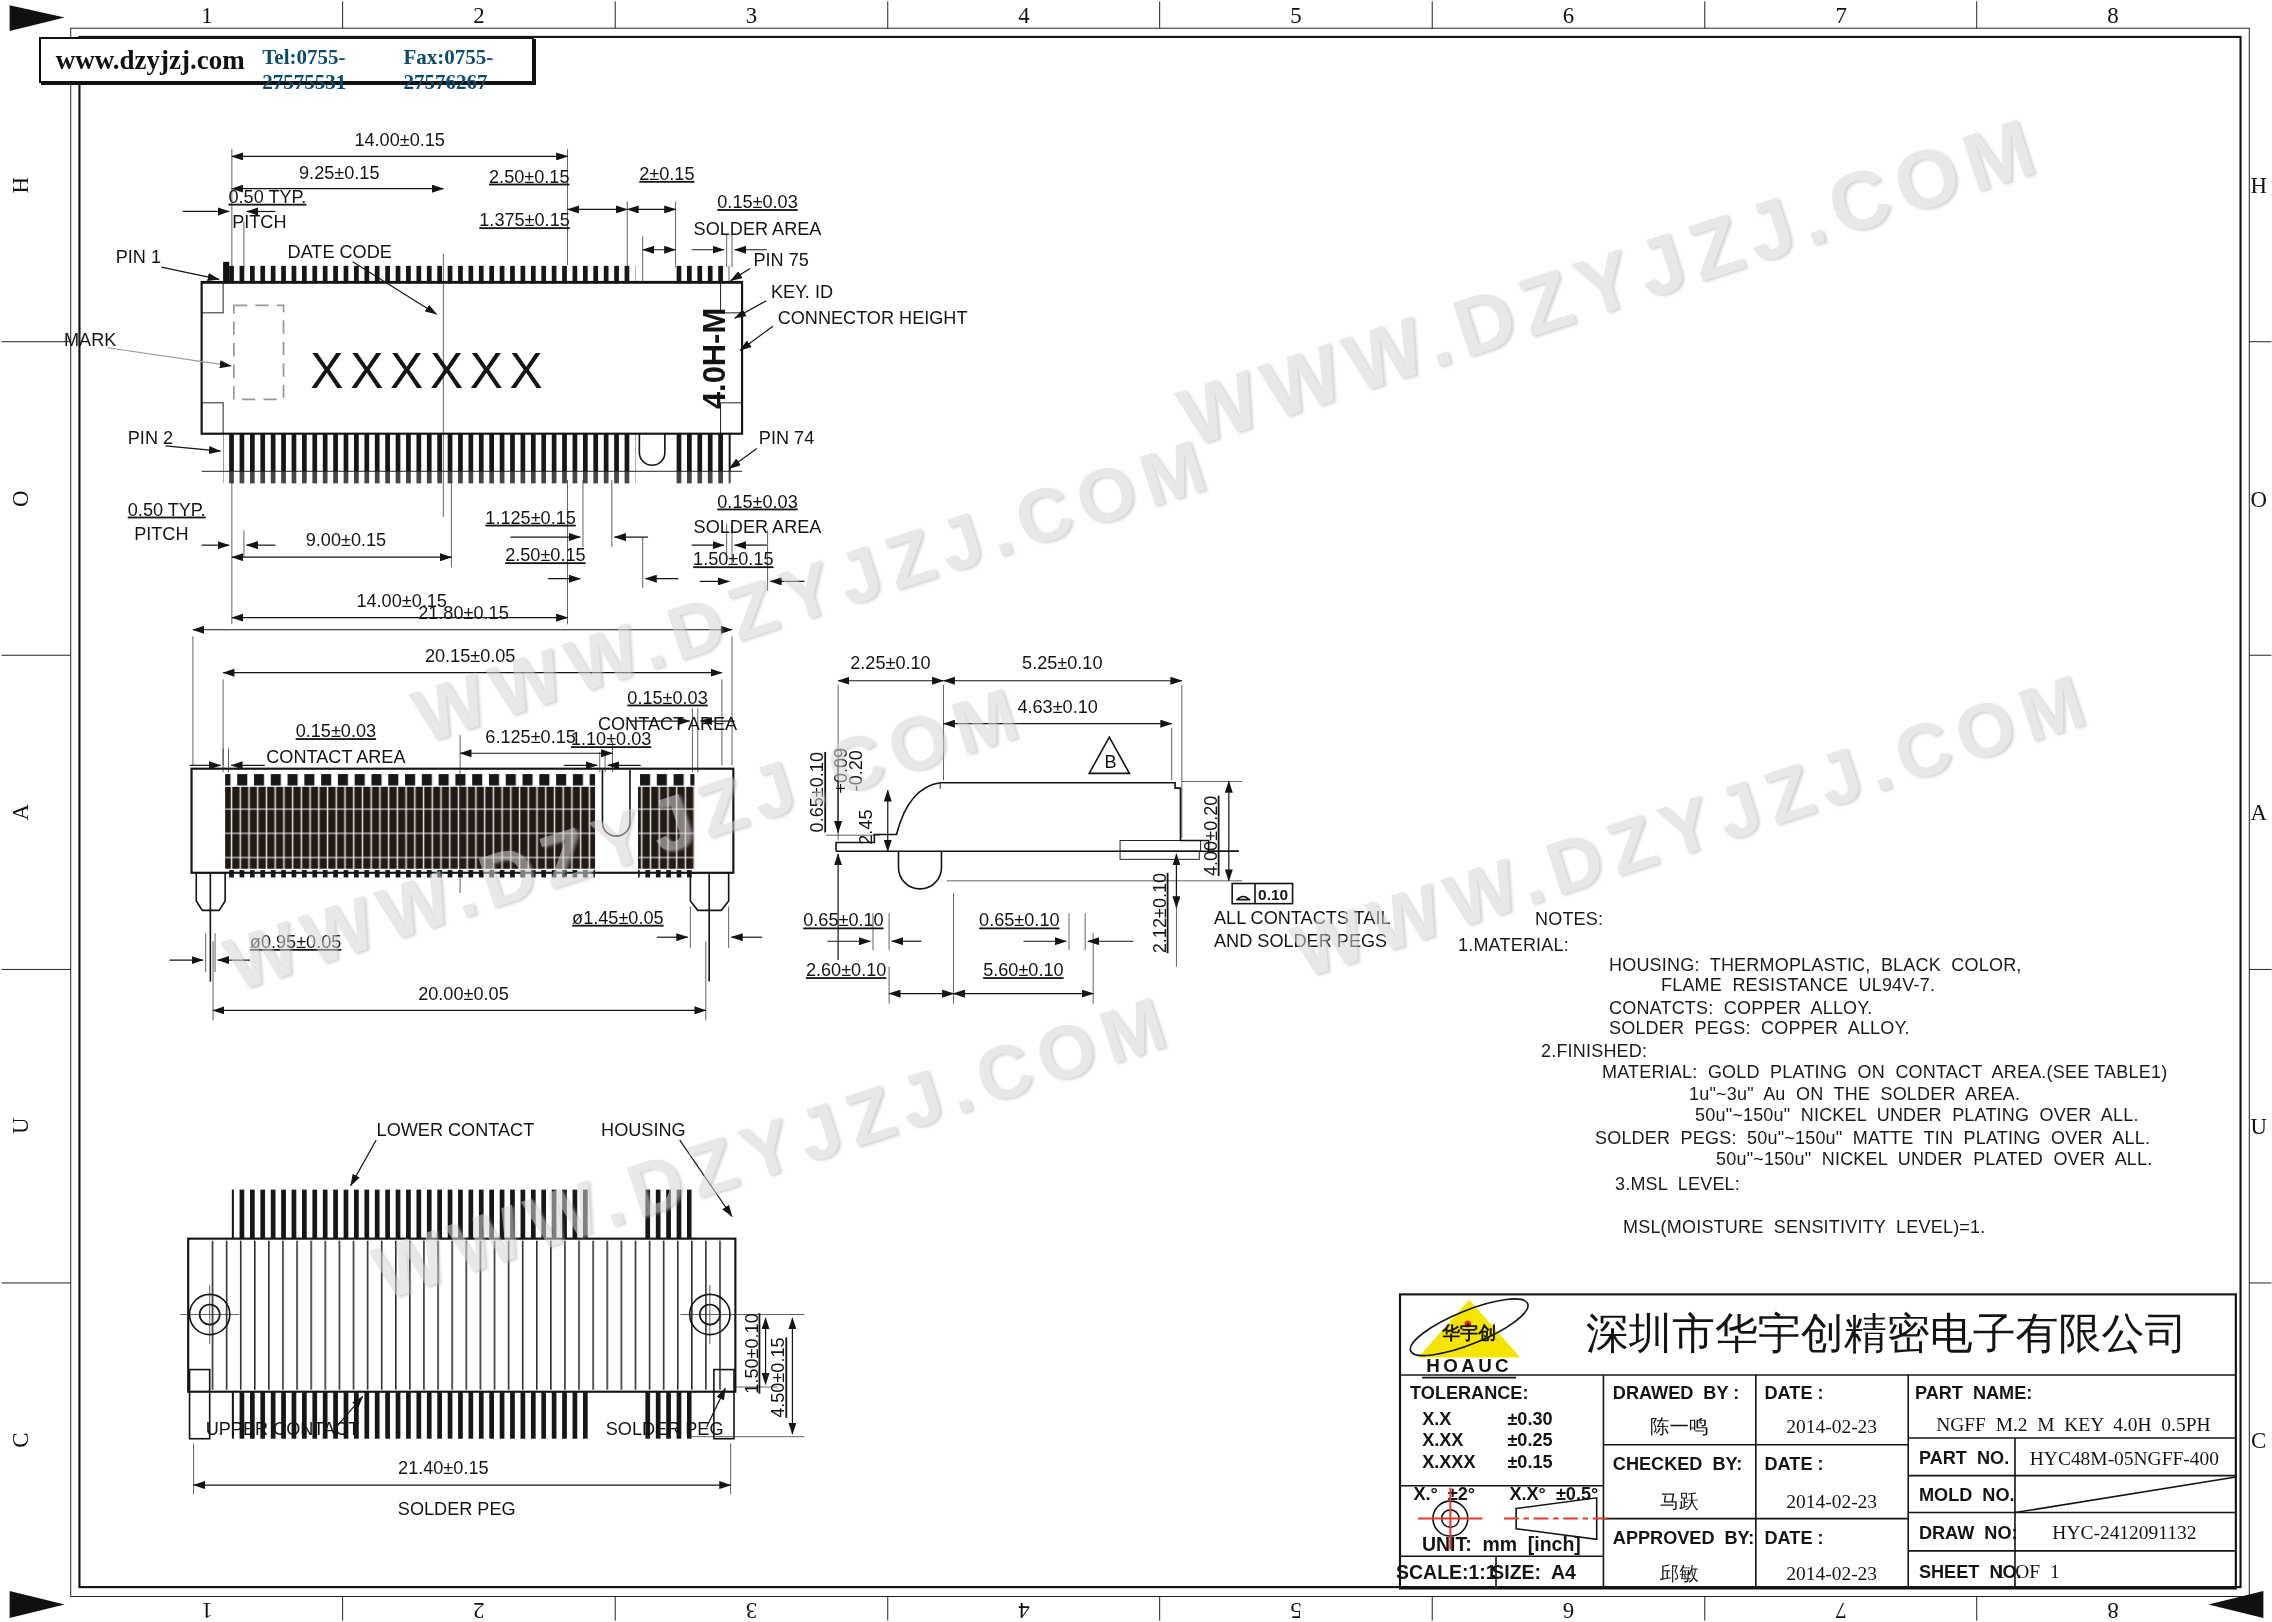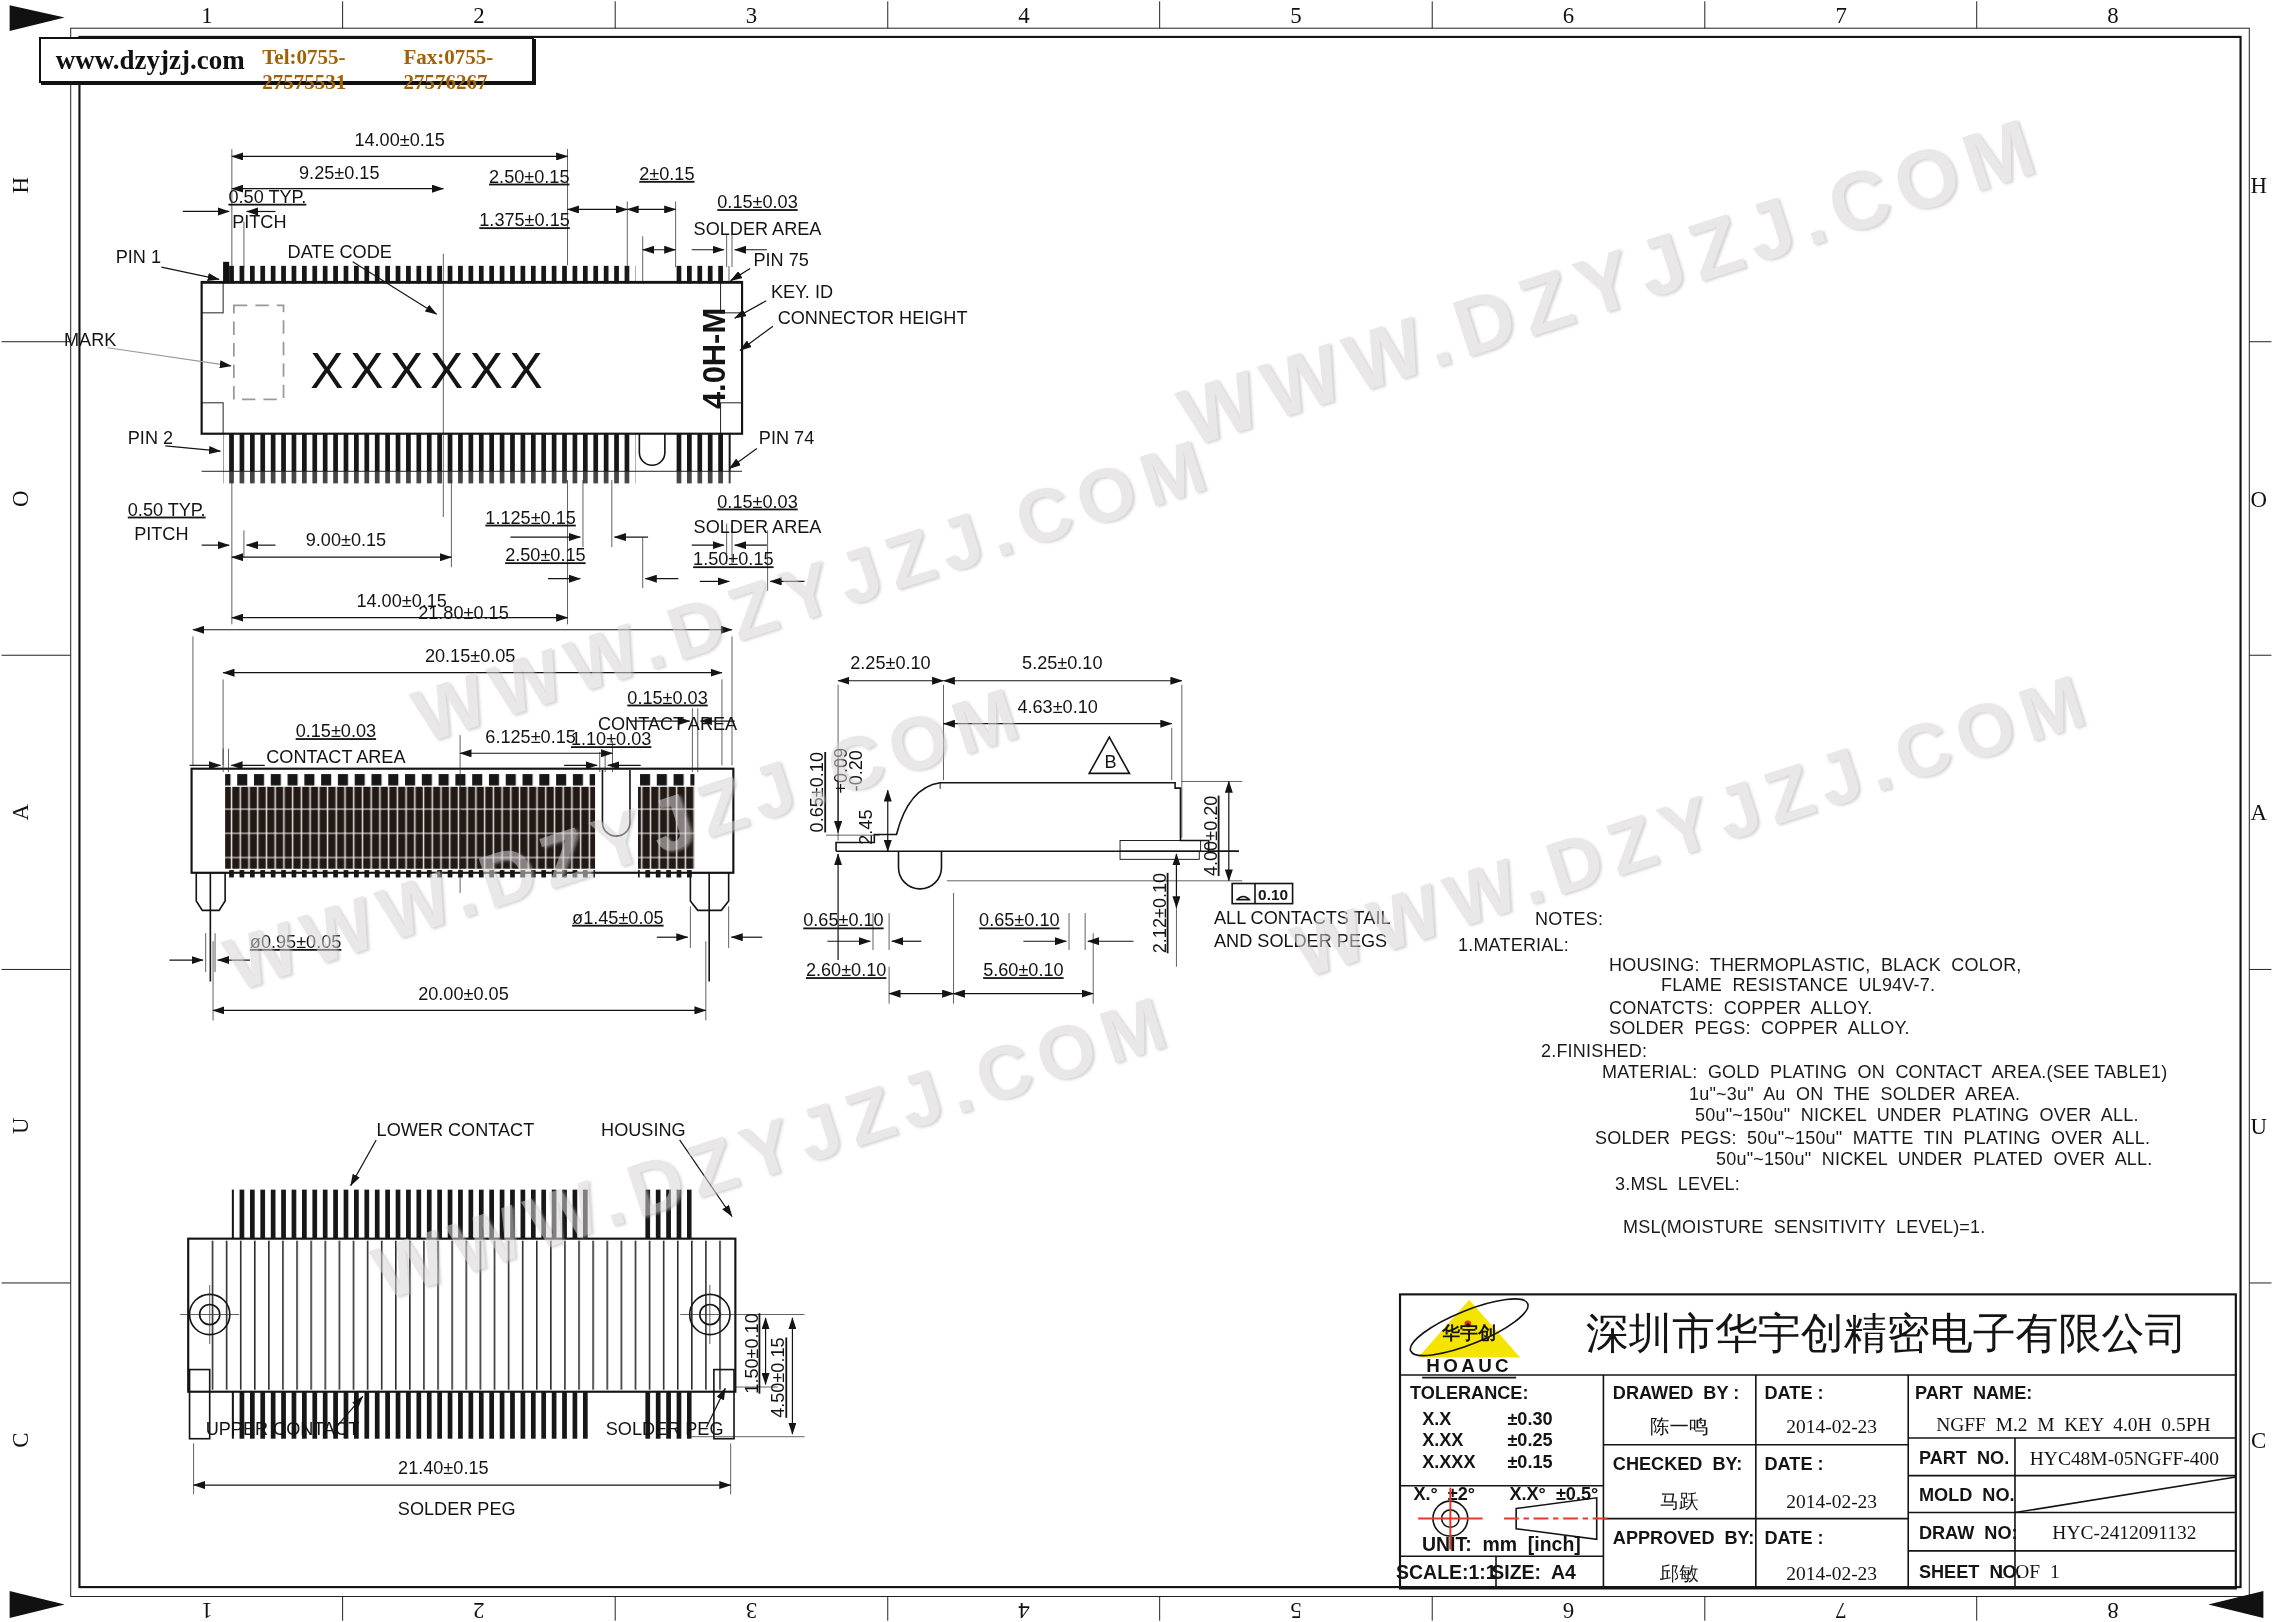--- a/index.html
+++ b/index.html
@@ -20,21 +20,21 @@
   .tbl{font:600 27px "Liberation Sans",sans-serif;text-anchor:start;}
   .tbv{font:400 29px "Liberation Serif",serif;text-anchor:middle;}
   .notesline{position:absolute;font:400 18px "Liberation Sans",sans-serif;color:#1a1a1a;
              white-space:pre;letter-spacing:0.2px;}
   .wm{position:absolute;font:700 75px "Liberation Sans",sans-serif;color:#d8d5d5;
       letter-spacing:9.4px;transform:rotate(-18deg);transform-origin:left top;
       text-shadow:2px 2px 2.7px #b5b2b2;opacity:.55;pointer-events:none;white-space:nowrap;}
   .hdrbox{position:absolute;left:39px;top:37px;width:491px;height:42px;border:2px solid #111;
           box-shadow:2px 2px 0 #111;background:#fff;display:flex;align-items:center;}
   .hdrbox .site{font:700 27px "Liberation Serif",serif;color:#111;margin-left:14.8px;}
-  .hdrbox .tf{font:600 21px "Liberation Serif",serif;color:#a16207;margin-left:17.5px;margin-top:20px;}
+  .hdrbox .tf{font:600 21px "Liberation Serif",serif;color:#0c4a6e;margin-left:17.5px;margin-top:20px;}
 </style>
 </head>
 <body>
 
 <div id="sheet">
 
 <svg width="2273" height="1622" viewBox="0 0 3385 2416">
 <defs>
   <marker id="ae" markerWidth="18" markerHeight="12" refX="17" refY="6" orient="auto-start-reverse" markerUnits="userSpaceOnUse">
     <path d="M0,0 L18,6 L0,12 Z" fill="#141414"></path>

